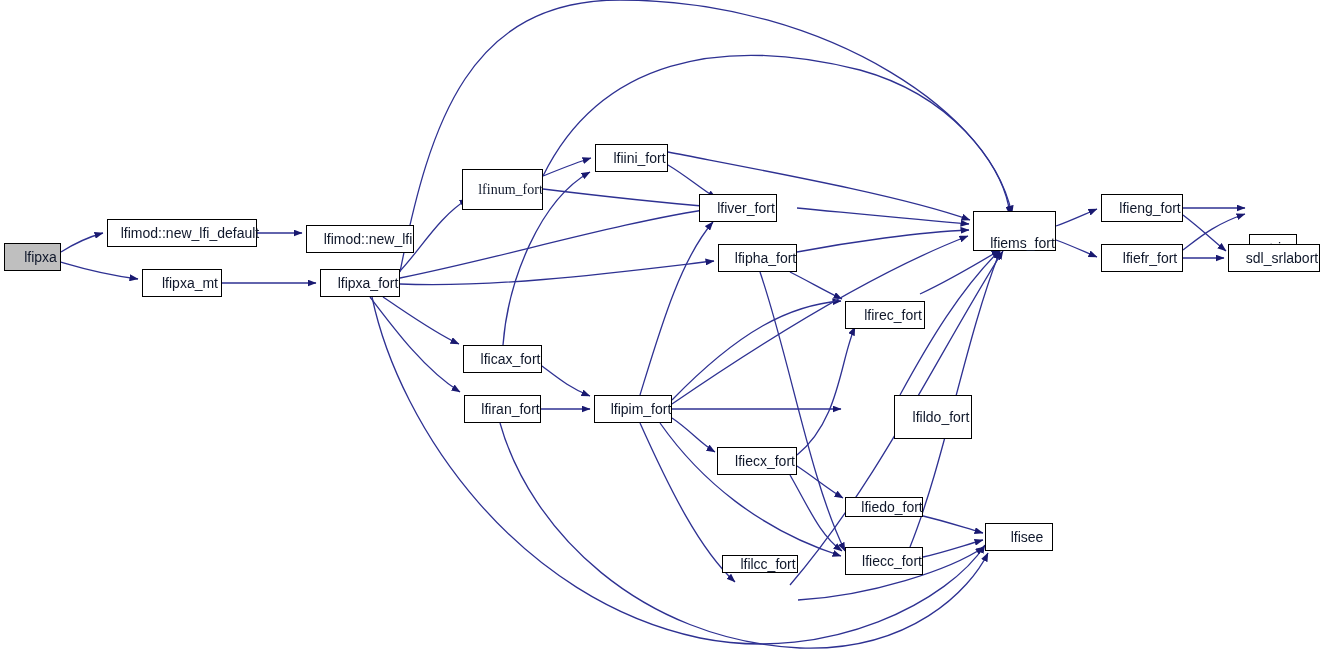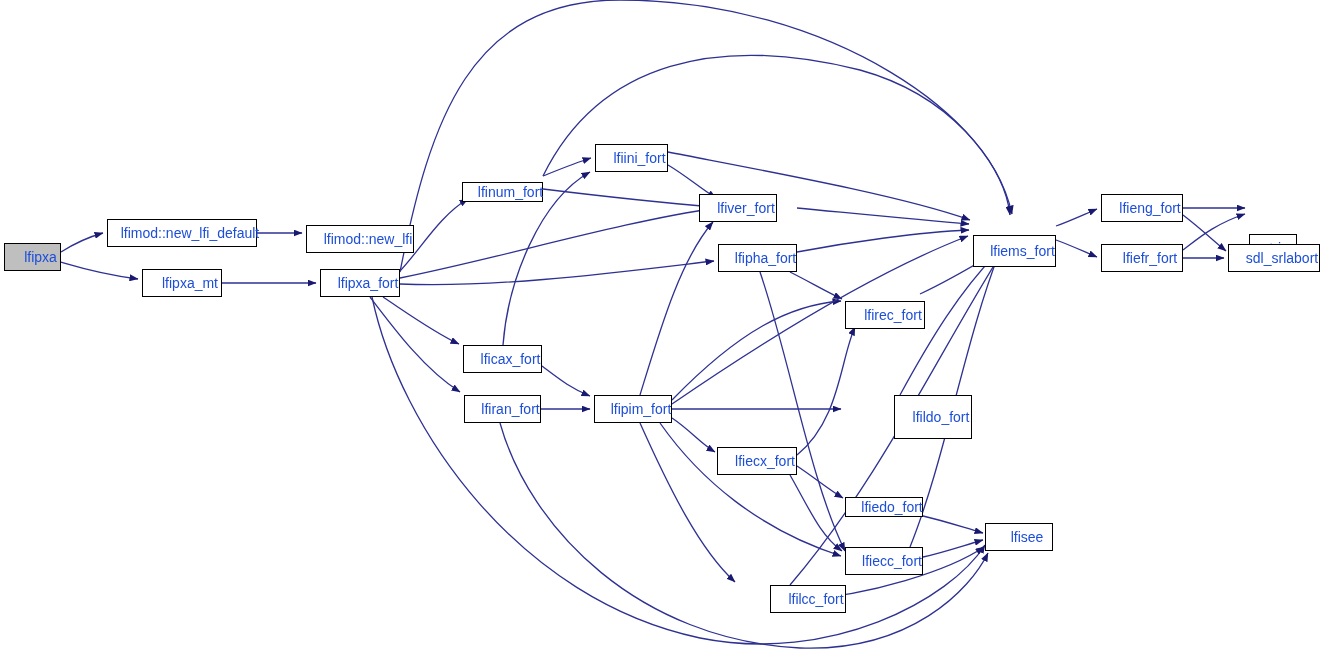--- a/index.html
+++ b/index.html
@@ -23,21 +23,21 @@
     top: 0;
     width: 1324px;
     height: 652px;
     pointer-events: none;
   }
   .node {
     position: absolute;
     box-sizing: border-box;
     border: 1px solid #000000;
     background: #ffffff;
-    color: #1d4ed8;
+    color: #0f172a;
     font-size: 14px;
     line-height: 1;
     display: flex;
     align-items: center;
     justify-content: center;
     white-space: nowrap;
     letter-spacing: 0px;
     padding-left: 16px;
   }
   .node.highlight {
@@ -119,33 +119,33 @@
       </div>
       <div class="node" style="left: 306px; top: 213px; width: 108px; height: 28px; margin-top: 12px;">
         <span class="node-label">lfimod::new_lfi</span>
       </div>
       <div class="node" style="left: 142px; top: 269px; width: 80px; height: 28px;">
         <span class="node-label">lfipxa_mt</span>
       </div>
       <div class="node" style="left: 320px; top: 269px; width: 80px; height: 28px;">
         <span class="node-label">lfipxa_fort</span>
       </div>
-      <div class="node" style="left: 462px; top: 182px; width: 81px; height: 20px;">
+      <div class="node" style="left: 462px; top: 169px; width: 81px; height: 41px; font-family: Liberation Serif, serif;">
         <span class="node-label">lfinum_fort</span>
       </div>
       <div class="node" style="left: 595px; top: 144px; width: 73px; height: 28px;">
         <span class="node-label">lfiini_fort</span>
       </div>
       <div class="node" style="left: 699px; top: 194px; width: 78px; height: 28px; align-items: center;">
         <span class="node-label">lfiver_fort</span>
       </div>
       <div class="node" style="left: 718px; top: 244px; width: 79px; height: 28px;">
         <span class="node-label">lfipha_fort</span>
       </div>
-      <div class="node" style="left: 973px; top: 235px; width: 83px; height: 32px;">
+      <div class="node" style="left: 973px; top: 211px; width: 83px; height: 40px; align-items: flex-end;">
         <span class="node-label">lfiems_fort</span>
       </div>
       <div class="node" style="left: 1101px; top: 194px; width: 82px; height: 28px;">
         <span class="node-label">lfieng_fort</span>
       </div>
       <div class="node" style="left: 1101px; top: 244px; width: 82px; height: 28px;">
         <span class="node-label">lfiefr_fort</span>
       </div>
       <div class="node" style="left: 1249px; top: 194px; width: 48px; height: 28px; margin-top: 40px;">
         <span class="node-label">trim</span>
@@ -173,18 +173,18 @@
       </div>
       <div class="node" style="left: 845px; top: 497px; width: 78px; height: 20px;">
         <span class="node-label">lfiedo_fort</span>
       </div>
       <div class="node" style="left: 985px; top: 523px; width: 68px; height: 28px;">
         <span class="node-label">lfisee</span>
       </div>
       <div class="node" style="left: 845px; top: 547px; width: 78px; height: 28px;">
         <span class="node-label">lfiecc_fort</span>
       </div>
-      <div class="node" style="left: 722px; top: 585px; width: 76px; height: 28px; margin-left: 48px;">
+      <div class="node" style="left: 722px; top: 555px; width: 76px; height: 18px;">
         <span class="node-label">lfilcc_fort</span>
       </div>
     </div>
 
 </div>
 
 </body></html>

